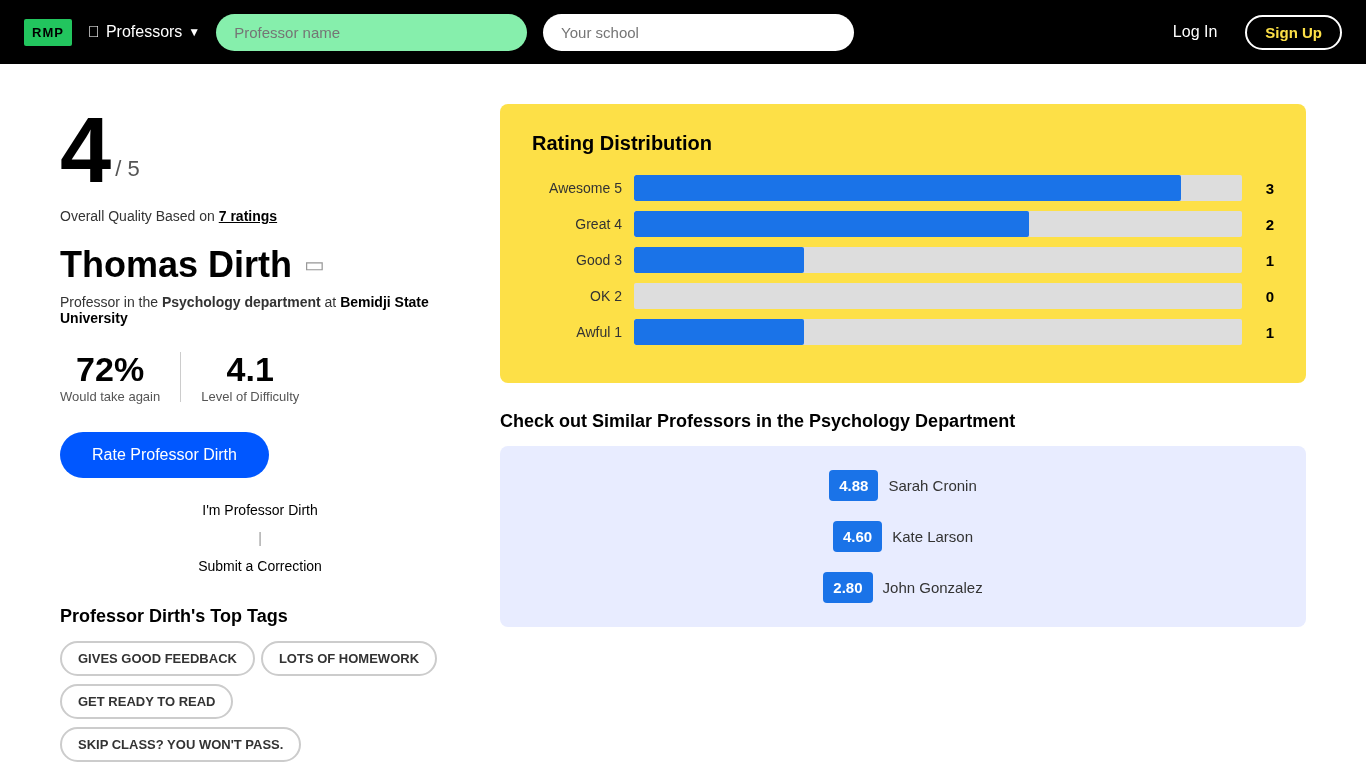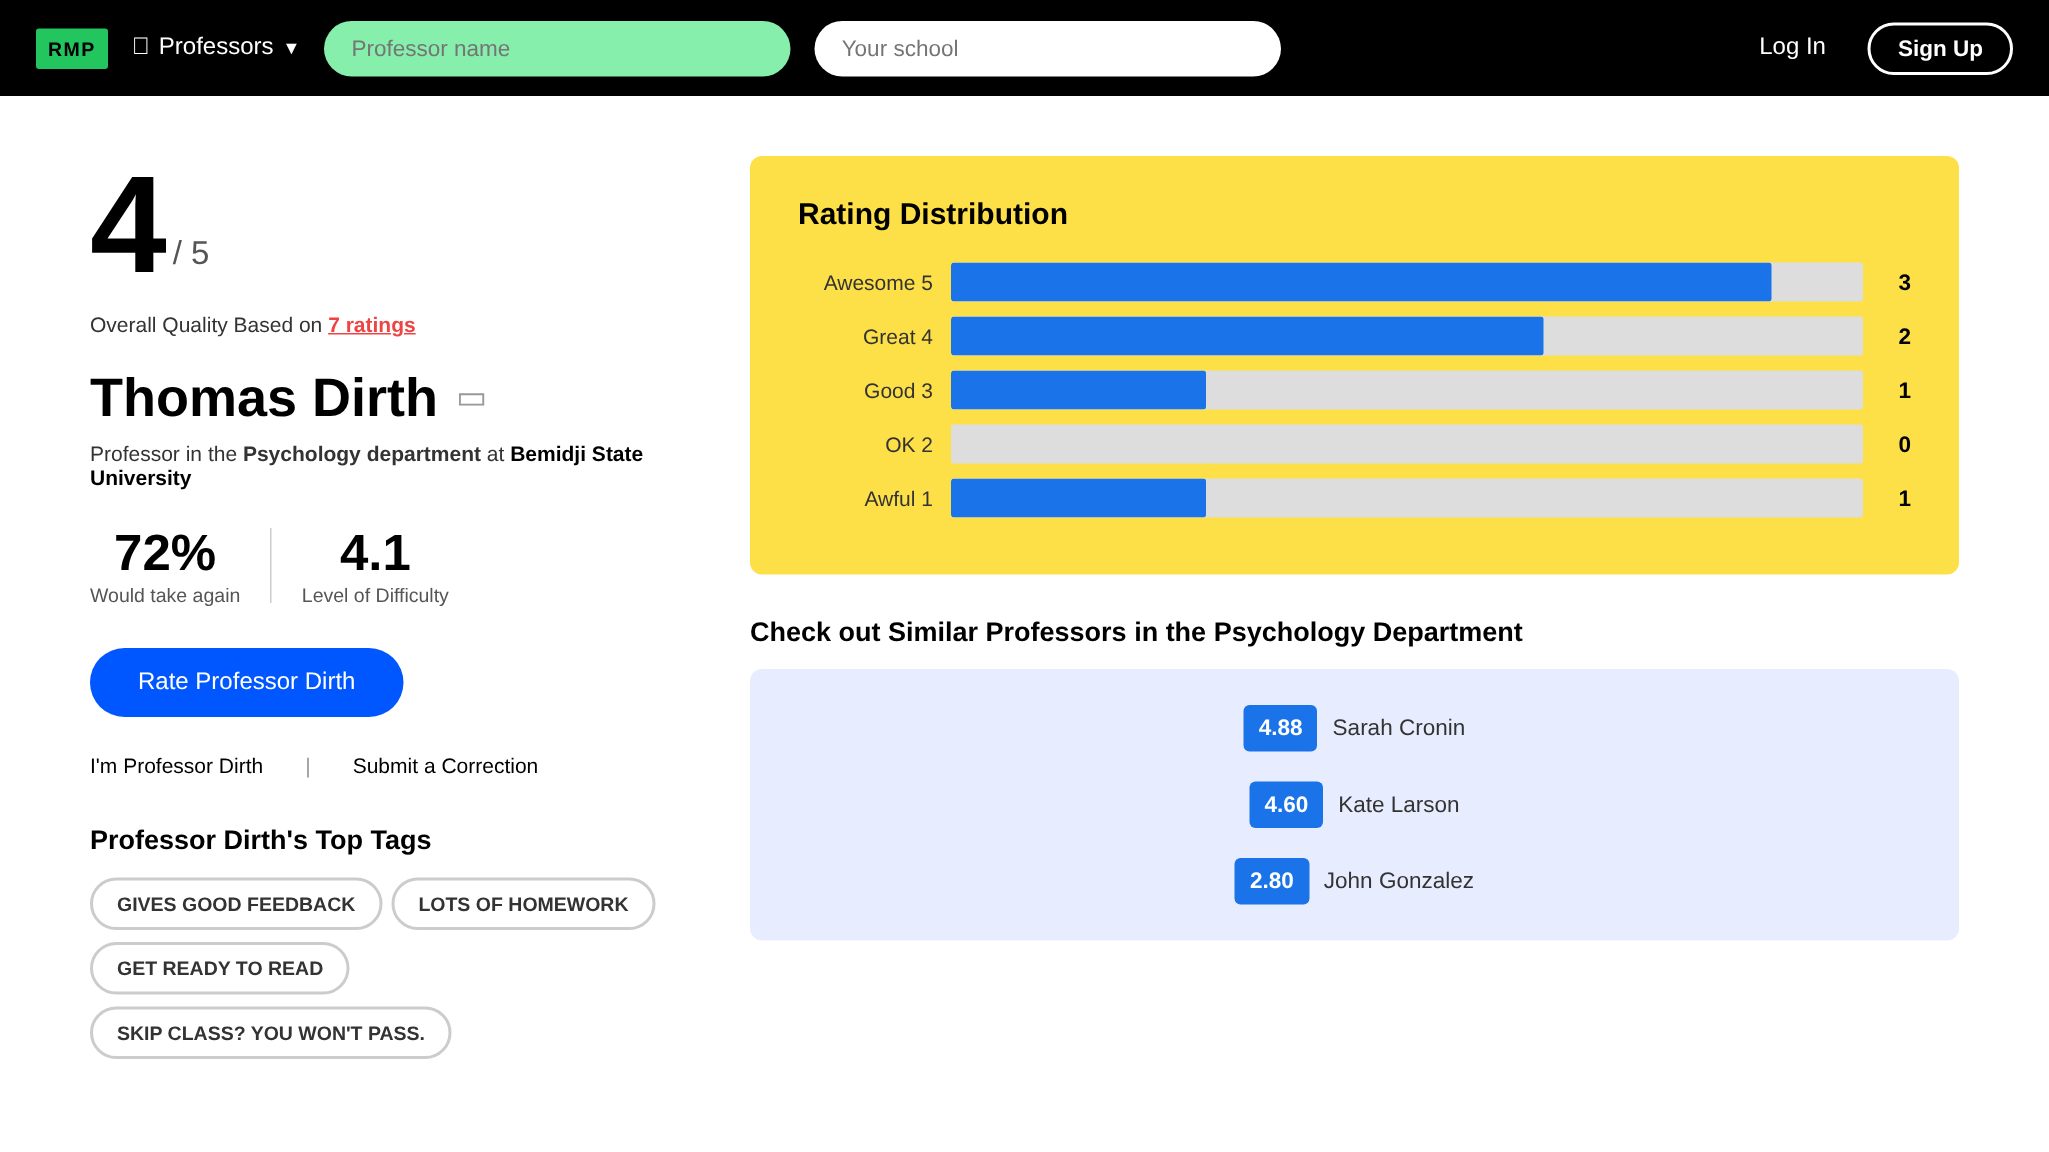--- a/index.html
+++ b/index.html
@@ -60,21 +60,21 @@
     .nav-spacer { flex: 1; }
     .login-btn {
       color: #fff;
       background: none;
       border: none;
       font-size: 16px;
       cursor: pointer;
       padding: 0 12px;
     }
     .signup-btn {
-      color: #ffffff;
+      color: #fde047;
       background: none;
       border: 2px solid #fff;
       border-radius: 24px;
       font-size: 15px;
       cursor: pointer;
       padding: 7px 18px;
       font-weight: 600;
     }
 
     
@@ -105,21 +105,21 @@
       font-size: 22px;
       color: #555;
       margin-bottom: 14px;
     }
     .overall-quality {
       font-size: 14px;
       color: #333;
       margin-bottom: 20px;
     }
     .overall-quality a {
-      color: #ef4444;
+      color: #000000;
       font-weight: 600;
     }
     .professor-name-row {
       display: flex;
       align-items: center;
       gap: 12px;
       margin-bottom: 8px;
     }
     .professor-name {
       font-size: 36px;
@@ -171,23 +171,24 @@
       padding: 14px 32px;
       font-size: 16px;
       font-weight: 400;
       cursor: pointer;
       margin-bottom: 24px;
       display: block;
     }
     .correction-links {
       display: flex;
       align-items: center;
-      gap: 28px;
+      gap: 12px;
       margin-bottom: 32px;
       font-size: 14px;
+      flex-direction: column;
     }
     .correction-links a {
       color: #000;
       text-decoration: none;
       font-weight: 500;
     }
     .divider-pipe { color: #999; }
     .top-tags-title {
       font-size: 18px;
       font-weight: 900;

